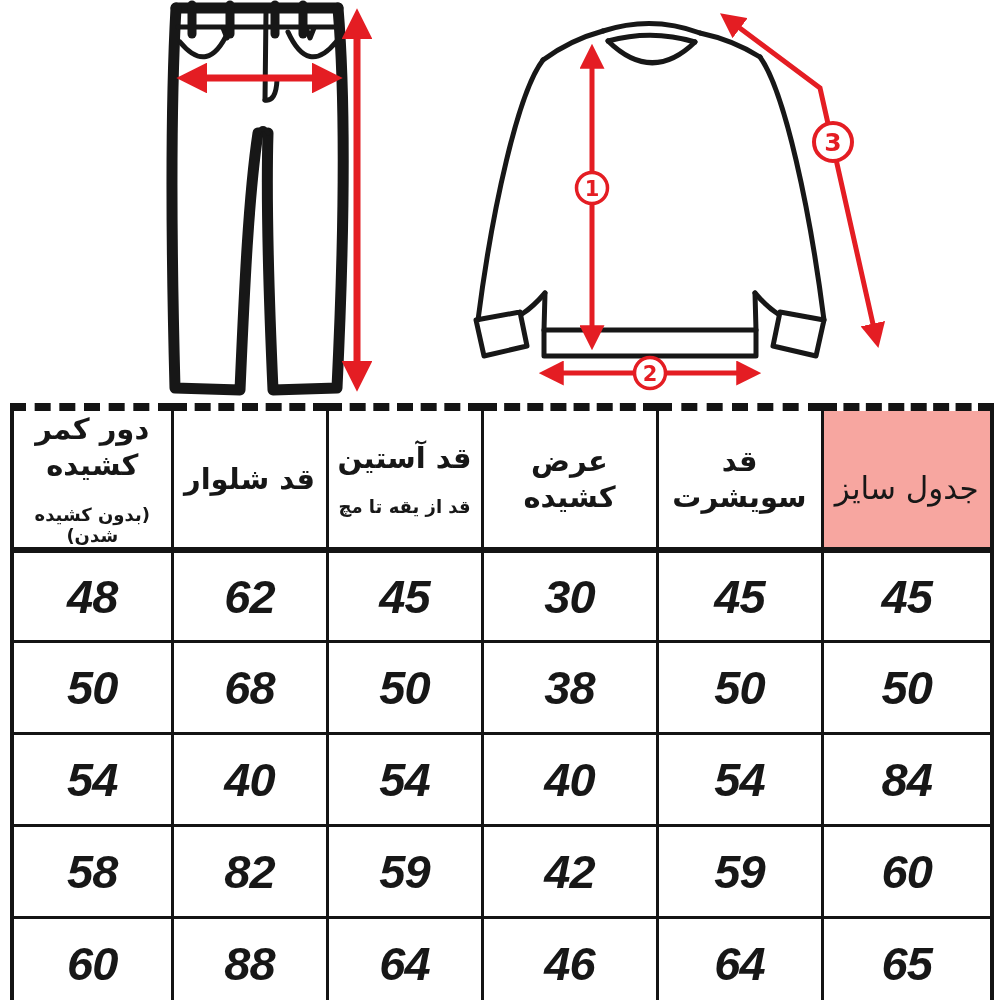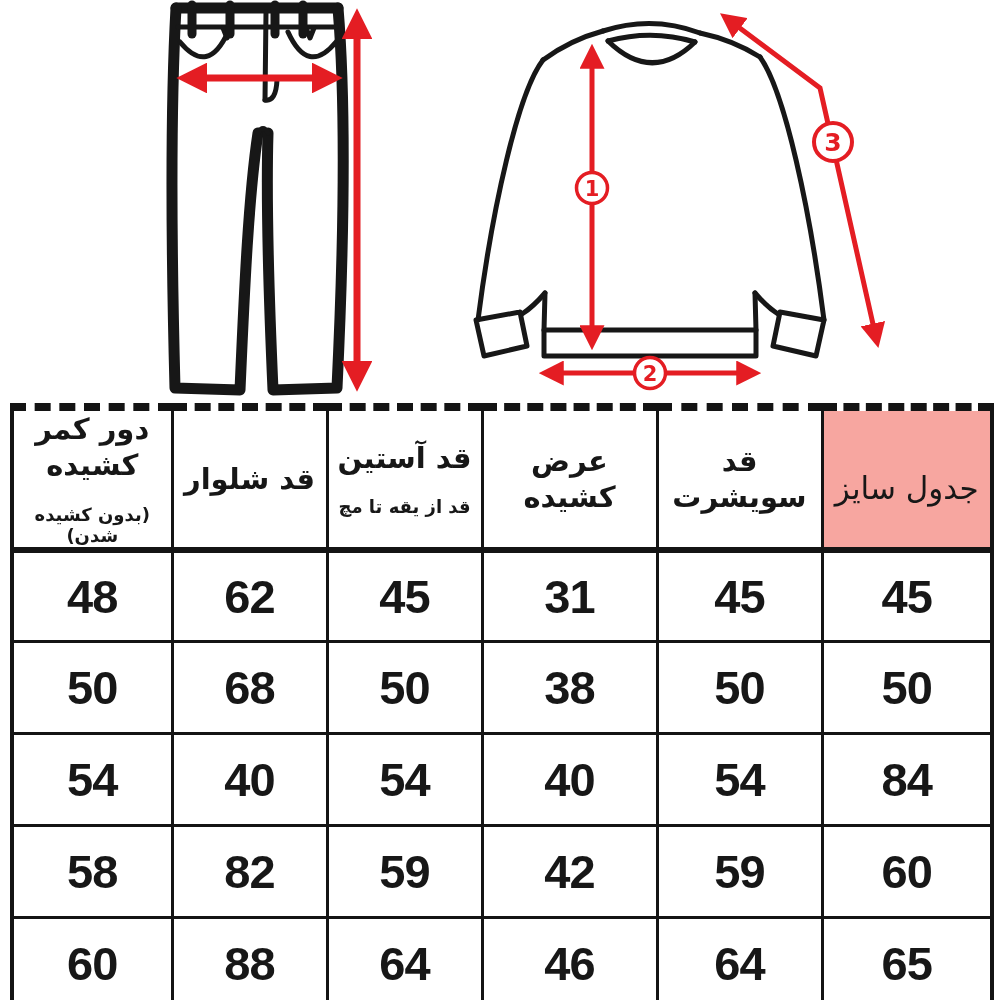--- a/index.html
+++ b/index.html
@@ -25,21 +25,21 @@
   #size-table-wrap{position:absolute;left:10px;top:403px;width:980px;}
   table{border-collapse:collapse;width:980px;direction:rtl;table-layout:fixed;
         border-top:8px dashed var(--border);
         border-left:4px solid var(--border);
         border-right:4px solid var(--border);
         border-bottom:5px solid var(--border);}
   th,td{border:3px solid var(--border);text-align:center;vertical-align:middle;
         background:#ffffff;overflow:hidden;}
   thead th{height:94px;border-bottom:6px solid var(--border);}
   tbody td{height:92px;font-family:"Liberation Sans","DejaVu Sans",sans-serif;
-           font-weight:bold;font-size:47px;letter-spacing:-1px;}
+           font-weight:bold;font-size:47px;letter-spacing:-1px;font-style:italic;}
   .hdr-main{display:block;font-weight:bold;font-size:29px;line-height:1.25;}
   .hdr-sub{display:block;font-weight:bold;font-size:18px;line-height:1.2;margin-top:20px;}
   th.size-hdr{background:var(--pink);}
   th.size-hdr .hdr-main{font-weight:normal;font-size:31px;letter-spacing:1px;margin-top:19px;}
 </style>
 </head>
 <body>
 
 <div class="diagram" id="pants-wrap">
   <svg width="300" height="400" viewBox="0 0 300 400">
@@ -149,21 +149,21 @@
         <th>
           <span class="hdr-main">دور کمر کشیده</span>
           <span class="hdr-sub">(بدون کشیده شدن)</span>
         </th>
       </tr>
     </thead>
     <tbody>
         <tr>
           <td>45</td>
           <td>45</td>
-          <td>31</td>
+          <td>30</td>
           <td>45</td>
           <td>62</td>
           <td>48</td>
         </tr>
         <tr>
           <td>50</td>
           <td>50</td>
           <td>38</td>
           <td>50</td>
           <td>68</td>

